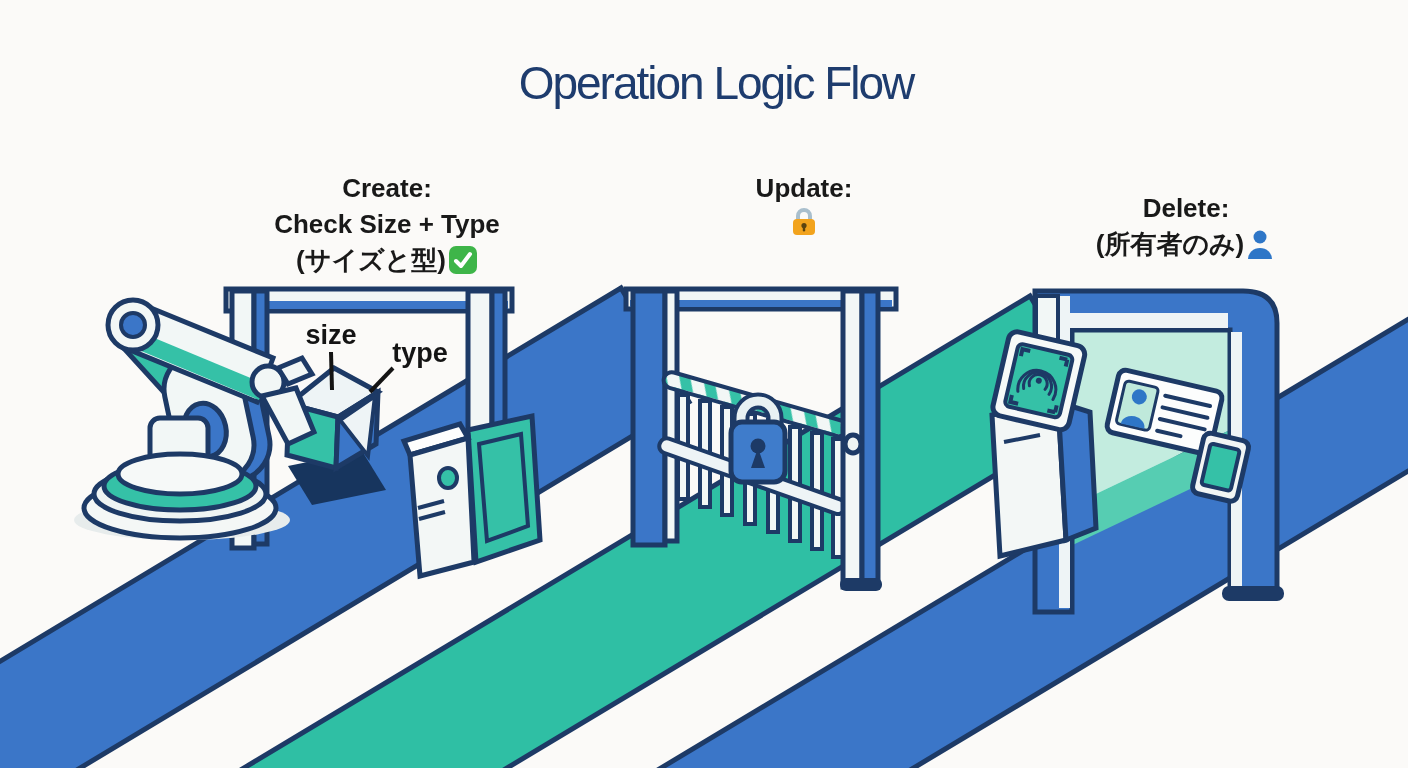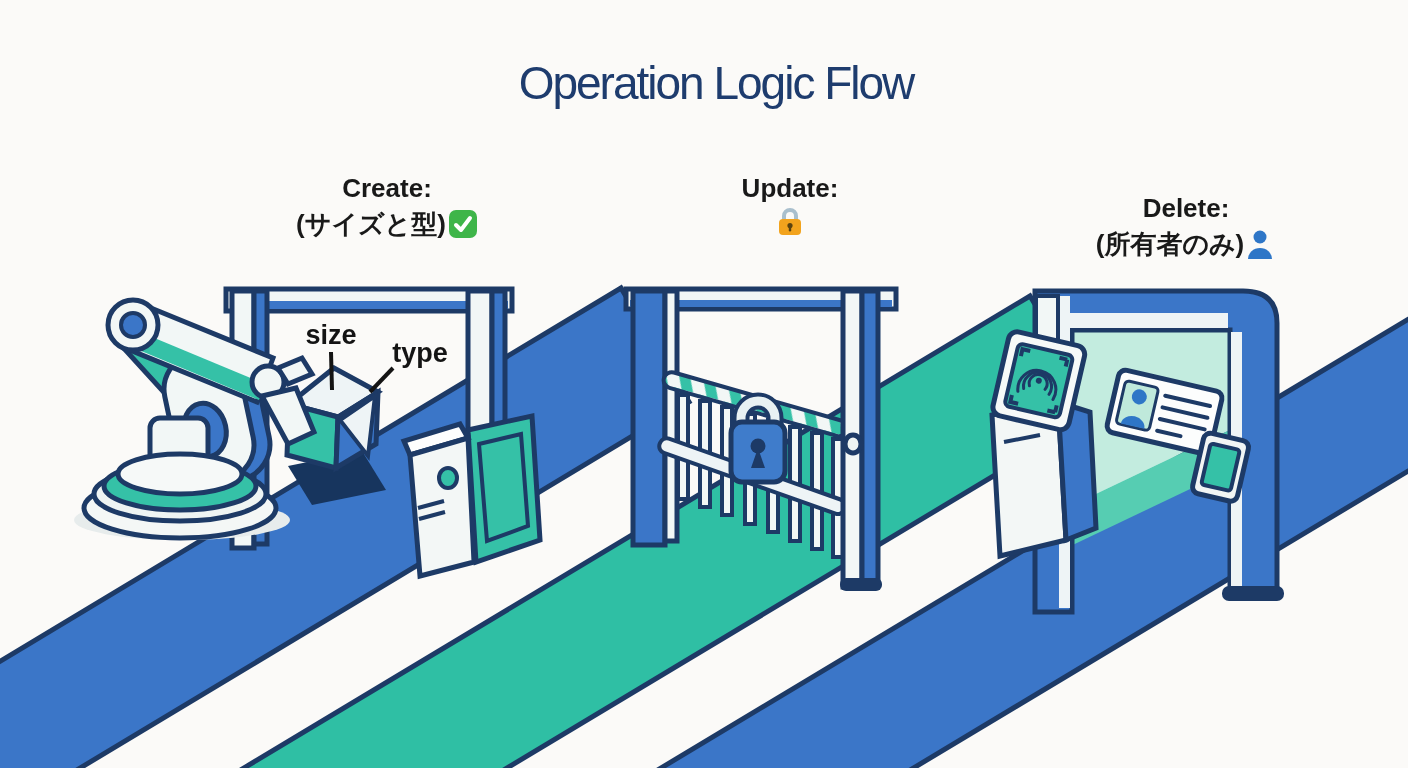--- a/index.html
+++ b/index.html
@@ -10,21 +10,21 @@
   .illustration{position:absolute;left:0;top:0;width:1408px;height:768px;}
   .page-title{
     position:absolute;left:0;top:44px;width:1408px;text-align:center;
     font-size:46px;font-weight:400;letter-spacing:-2px;color:#1e3c6e;margin:12px;
   }
   .section-header{
     position:absolute;top:170px;width:400px;text-align:center;
     font-size:26px;font-weight:700;color:#191919;line-height:36px;
   }
   .section-header.create{left:187px;}
-  .section-header.update{left:590px;}
+  .section-header.update{left:604px;}
   .section-header.delete{left:986px;margin-top:20px;}
   .note-line{display:flex;align-items:center;justify-content:center;gap:2px;}
   .emoji{display:inline-flex;width:30px;height:30px;flex:0 0 auto;}
   svg text.callout{font-family:"Liberation Sans",sans-serif;font-weight:700;font-size:27px;fill:#141414;}
 </style>
 </head>
 <body>
 
 <div class="canvas">
 
@@ -203,20 +203,21 @@
           <path d="M1062,408 v-7 M1054,408 h8"></path>
         </g>
       </g>
     </g>
   </svg>
 
   <h1 class="page-title">Operation Logic Flow</h1>
 
   <div class="section-header create">
     <div>Create:</div>
+    <div>Check Size + Type</div>
     <div class="note-line">
       <span>(サイズと型)</span>
       <span class="emoji">
         <svg viewBox="0 0 30 30" width="30" height="30">
           <rect x="1" y="1" width="28" height="28" rx="7" fill="#3eb549"></rect>
           <path d="M8,16 l5,5 l9,-12" fill="none" stroke="#ffffff" stroke-width="4" stroke-linecap="round" stroke-linejoin="round"></path>
         </svg>
       </span>
     </div>
   </div>

